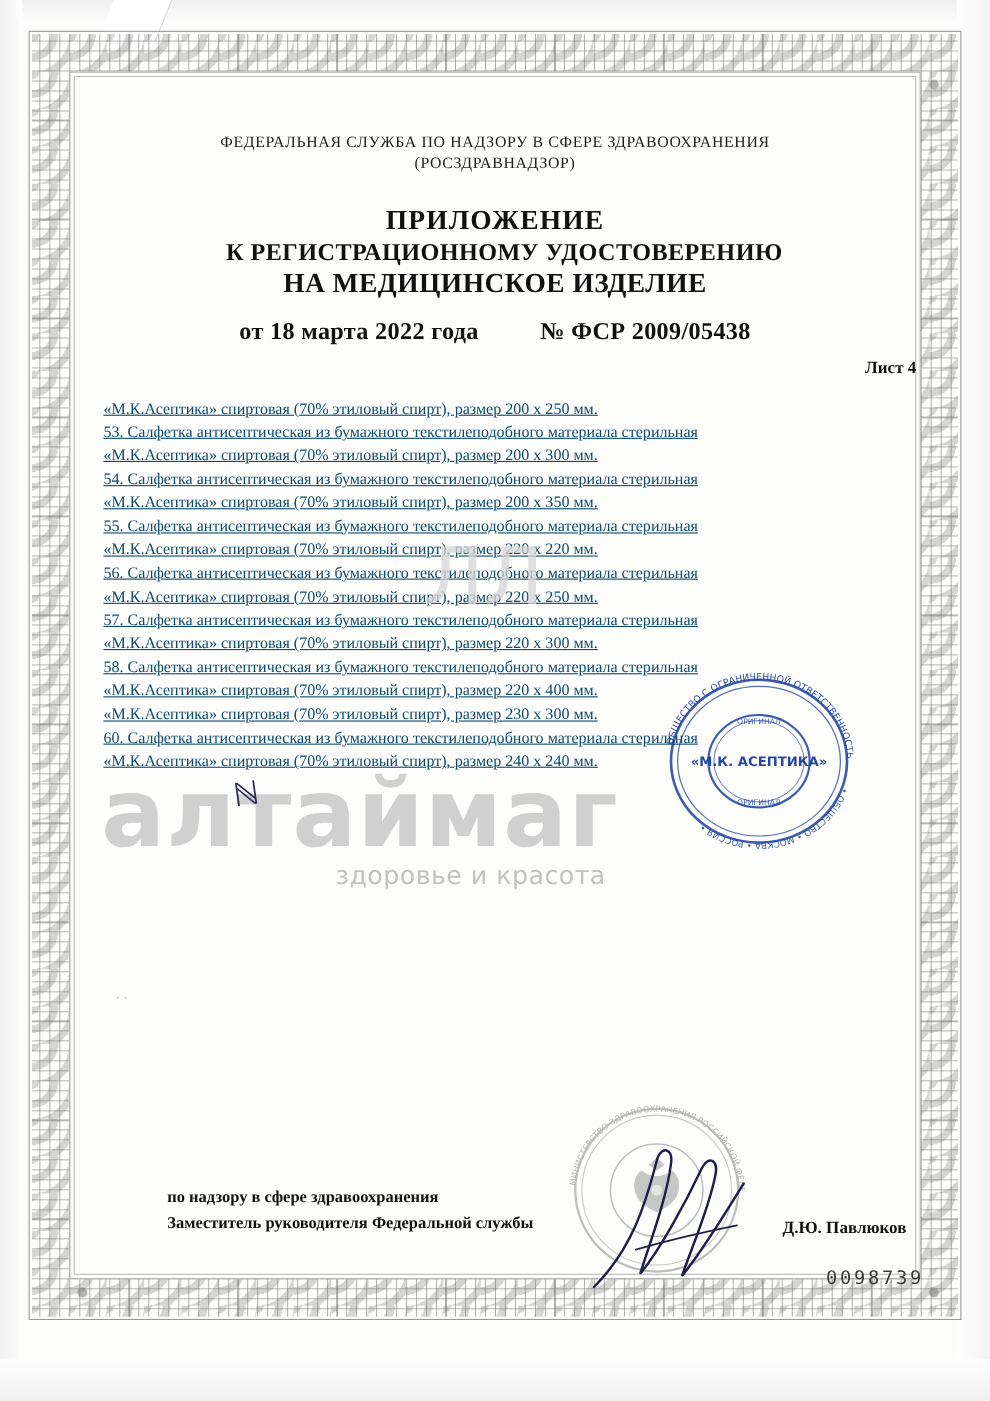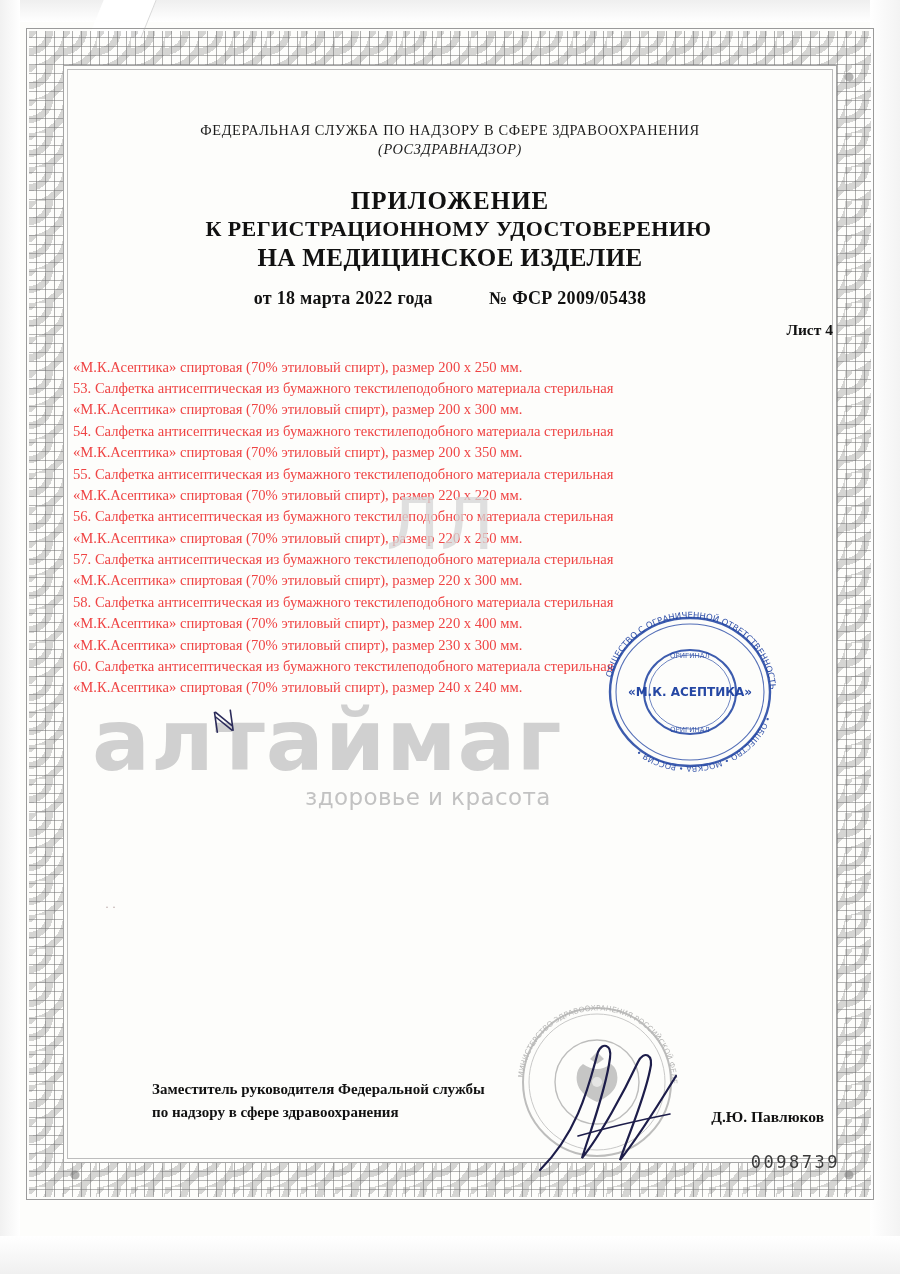--- a/index.html
+++ b/index.html
@@ -123,62 +123,63 @@
   .agency {
     margin-top: 52px;
     text-align: center;
     font-size: 14.4px;
     letter-spacing: 0.6px;
     color: #1d1d1d;
     line-height: 1.35;
     font-variant: small-caps;
   }
   .agency .l1 { display: block; }
-  .agency .l2 { display: block; font-style: italic; }
+  .agency .l2 { display: block; }
 
   .title {
     margin-top: 26px;
     text-align: center;
     font-weight: bold;
     color: #111;
     line-height: 1.22;
   }
   .title .t1 { display: block; font-size: 25px; letter-spacing: 1px; }
   .title .t2 { display: block; font-size: 22px; letter-spacing: 0.4px; margin-left: 17px; }
   .title .t3 { display: block; font-size: 25px; letter-spacing: 0.4px; }
 
   .docline {
     margin-top: 14px;
     display: flex;
     justify-content: center;
     align-items: baseline;
     gap: 56px;
-    font-size: 18px;
+    font-size: 22px;
     font-weight: bold;
     color: #111;
   }
   .docline .date { letter-spacing: 0.3px; }
   .docline .num { letter-spacing: 0.3px; }
   .docline .num .sym { font-weight: bold; }
 
   .sheet {
     margin-top: 12px;
     text-align: right;
     font-size: 15.5px;
     font-weight: bold;
     color: #111;
   }
 
   .items {
     margin-top: 18px;
-    padding: 0 26px 0 6px;
+    padding: 0 26px 0 27px;
     font-size: 14.6px;
-    color: #ef4444;
+    color: #0c4a6e;
     line-height: 1.465;
     text-align: left;
+    text-decoration: underline;
   }
   .item { margin: 0; white-space: nowrap; }
 
   
   .wm-brand {
     position: absolute;
     left: 92px;
     top: 690px;
     font-size: 86px;
     font-weight: bold;
@@ -401,20 +402,20 @@
   <div class="signature">
     <svg viewBox="0 0 200 140" xmlns="http://www.w3.org/2000/svg">
       <path d="M20 130 C 60 90, 70 40, 78 12 C 82 2, 92 4, 90 18 C 86 50, 70 92, 62 118
                C 80 96, 104 52, 118 22 C 124 10, 134 14, 130 30 C 124 60, 108 96, 100 120
                C 118 98, 140 62, 156 36" fill="none" stroke="#1d1d4a" stroke-width="2.2" stroke-linecap="round"></path>
       <path d="M58 96 C 86 88, 120 80, 150 74" fill="none" stroke="#1d1d4a" stroke-width="1.6" stroke-linecap="round"></path>
     </svg>
   </div>
 
   <div class="signer">
+    <div>по надзору в сфере здравоохранения</div>
     <div>Заместитель руководителя Федеральной службы</div>
-    <div>по надзору в сфере здравоохранения</div>
   </div>
 
   <div class="signer-name">Д.Ю.  Павлюков</div>
   <div class="serial">0098739</div>
 
 </div>
 
 </body></html>

